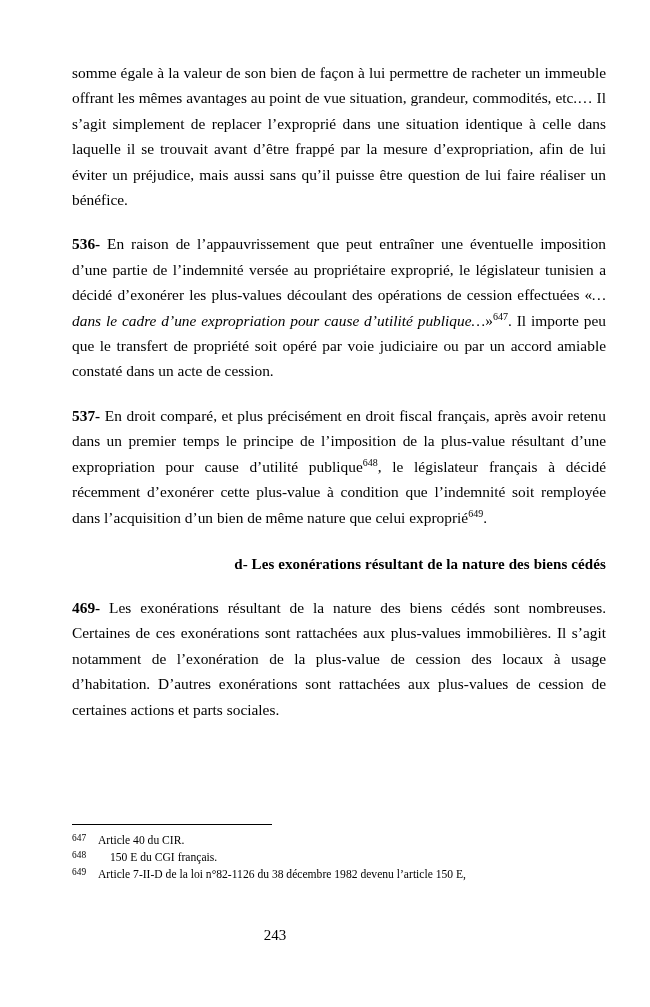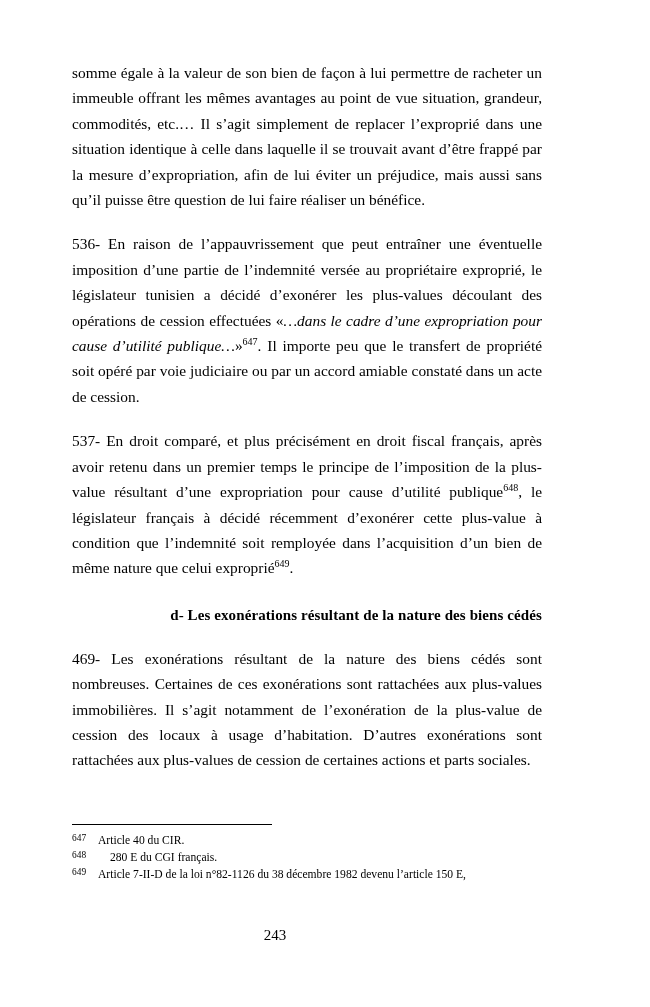--- a/index.html
+++ b/index.html
@@ -13,32 +13,32 @@
     position: relative;
     font-family: "Liberation Serif", serif;
     color: #000000;
   }
   .page {
     position: absolute;
     left: 0; top: 0;
     width: 650px;
     height: 741px;
     box-sizing: border-box;
-    padding: 60px 108px 0 72px;
+    padding: 60px 44px 0 72px;
   }
   .body-text {
     font-size: 15.4px;
     line-height: 25.4px;
     text-align: justify;
     text-justify: inter-word;
     margin: 0 0 19px 0;
     hyphens: none;
   }
   .num {
-    font-weight: normal;
+    font-weight: bold;
   }
   .ital {
     font-style: italic;
   }
   sup {
     font-size: 10px;
     line-height: 0;
     vertical-align: super;
   }
   .subhead {
@@ -125,21 +125,21 @@
   <div class="fn-item">
     <div class="fn-mark"><span>647</span></div>
     <div class="fn-text">
       <span>Article 40 du CIR.</span>
     </div>
   </div>
 
   <div class="fn-item">
     <div class="fn-mark"><span>648</span></div>
     <div class="fn-text">
-      <span class="cont">280 E du CGI français.</span>
+      <span class="cont">150 E du CGI français.</span>
     </div>
   </div>
 
   <div class="fn-item">
     <div class="fn-mark"><span>649</span></div>
     <div class="fn-text">
       <span>Article 7-II-D de la loi n°82-1126 du 38 décembre 1982 devenu l’article 150 E,</span>
     </div>
   </div>
 </div>

